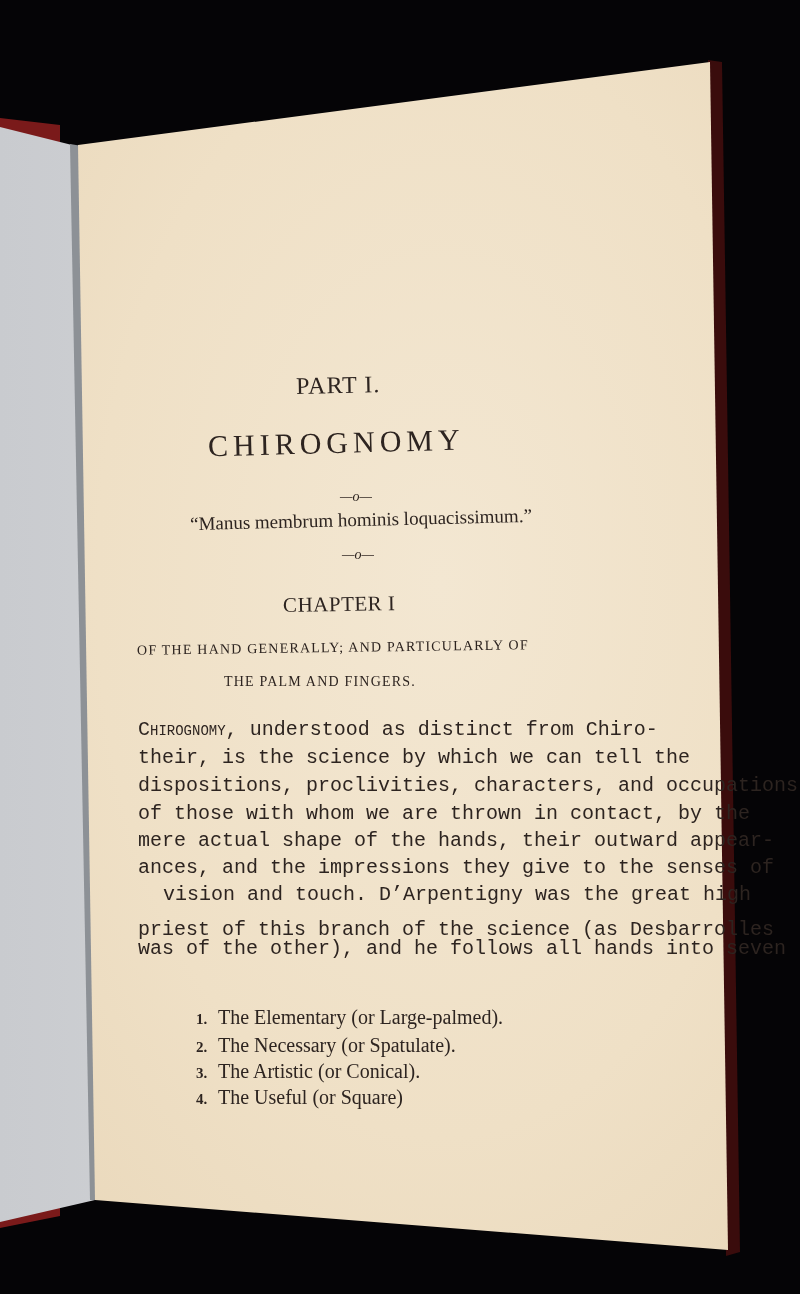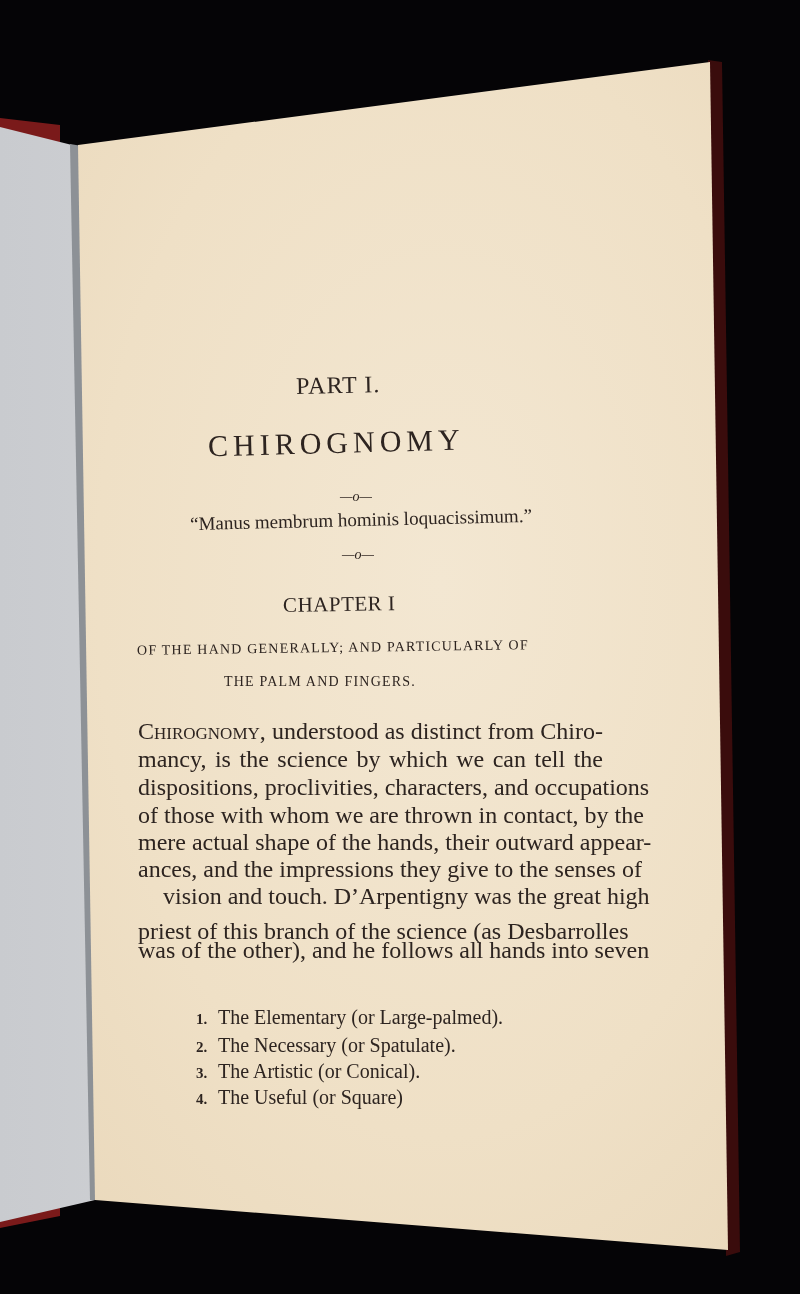--- a/index.html
+++ b/index.html
@@ -96,24 +96,25 @@
     }
     .subhead {
       font-size: 14px;
       letter-spacing: 1.2px;
       text-transform: uppercase;
     }
     .subhead1 { left: 137px; top: 640px; transform: rotate(-0.8deg); }
     .subhead2 { left: 224px; top: 674px; }
     .para {
       left: 138px;
-      font-size: 24px;
+      font-size: 20px;
       width: 465px;
       text-align: justify;
       text-align-last: justify;
+      font-family: Liberation Mono, monospace;
     }
     .para.last { text-align-last: left; }
     .sc { font-variant: small-caps; }
     .list-item {
       left: 196px;
       font-size: 20px;
     }
     .list-item .num { display: inline-block; width: 22px; font-size: 15px; font-weight: bold; }
   </style>
 </head>
@@ -129,21 +130,21 @@
   <div class="t part">PART I.</div>
   <div class="t title">CHIROGNOMY</div>
   <div class="t rule rule1">—o—</div>
   <div class="t motto">“Manus membrum hominis loquacissimum.”</div>
   <div class="t rule rule2">—o—</div>
   <div class="t chapter">CHAPTER I</div>
   <div class="t subhead subhead1">Of the hand generally; and particularly of</div>
   <div class="t subhead subhead2">the palm and fingers.</div>
 
   <div class="t para" style="top:718px;"><span class="sc">Chirognomy,</span><span> understood as distinct from Chiro-</span></div>
-  <div class="t para" style="top:746px;">mancy, is the science by which we can tell the</div>
+  <div class="t para" style="top:746px;">their, is the science by which we can tell the</div>
   <div class="t para" style="top:774px;">dispositions, proclivities, characters, and occupations</div>
   <div class="t para" style="top:802px;">of those with whom we are thrown in contact, by the</div>
   <div class="t para" style="top:829px;">mere actual shape of the hands, their outward appear-</div>
   <div class="t para" style="top:856px;">ances, and the impressions they give to the senses of</div>
   <div class="t para" style="top:883px;margin-left:25px;">vision and touch. D’Arpentigny was the great high</div>
   <div class="t para" style="top:918px;">priest of this branch of the science (as Desbarrolles</div>
   <div class="t para" style="top:937px;">was of the other), and he follows all hands into seven</div>
 
   <div class="t list-item" style="top:1006px;"><span class="num">1.</span><span>The Elementary (or Large-palmed).</span></div>
   <div class="t list-item" style="top:1034px;"><span class="num">2.</span><span>The Necessary (or Spatulate).</span></div>

